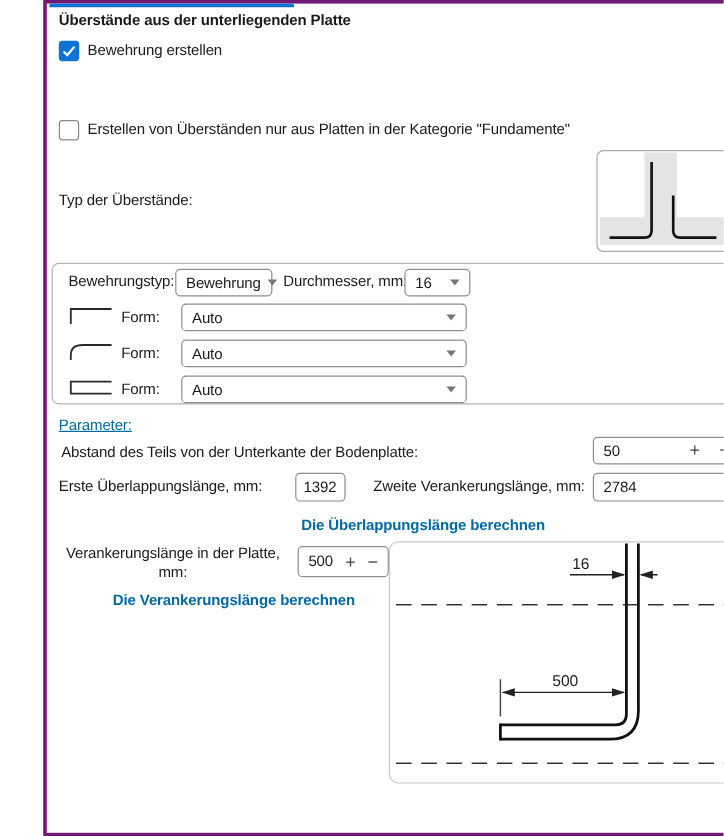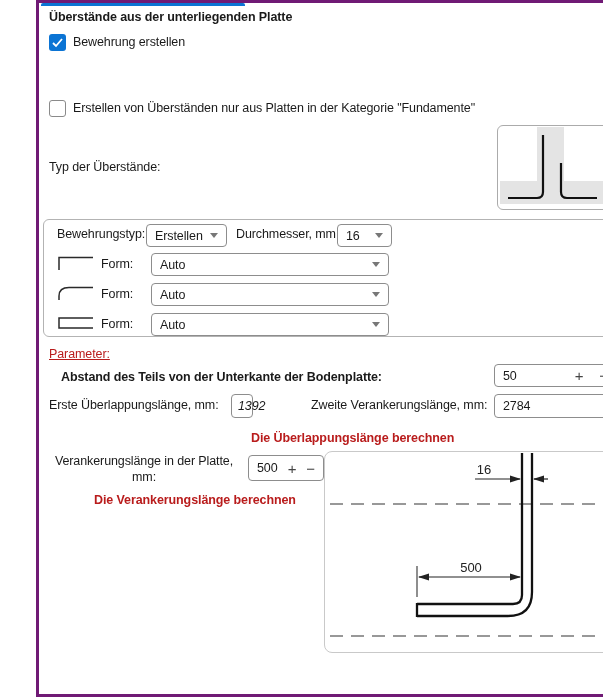--- a/index.html
+++ b/index.html
@@ -27,21 +27,21 @@
     display:flex;align-items:center;padding:0 8px;font-size:12.5px;color:#1a1a1a;
   }
   .field .val{flex:1;text-align:left;}
   .dd-arrow{width:0;height:0;border-left:4.5px solid transparent;border-right:4.5px solid transparent;
     border-top:5px solid #777;margin-left:6px;flex:none;}
   .spin-btn{flex:none;color:#444;font-size:15px;line-height:1;padding:0 0 0 16px;cursor:default;}
   
   #groupbox{left:4px;top:216px;width:588px;height:118px;border:1px solid #b3b3b3;border-radius:6px;box-sizing:border-box;}
   .form-icon{width:38px;height:16px;}
   
-  .link{color:#b91c1c;}
+  .link{color:#0369a1;}
   .link.ul{text-decoration:underline;}
   
   #typecombo{left:458px;top:122px;width:136px;height:85px;border:1px solid #ababab;border-radius:6px;
     box-sizing:border-box;background:#fff;display:flex;align-items:center;}
   
   #diagram{left:285px;top:448px;width:305px;height:202px;border:1px solid #c9c9c9;border-radius:8px;box-sizing:border-box;}
   svg{display:block;}
 </style>
 </head>
 <body>
@@ -76,21 +76,21 @@
         <path d="M63,37 V66 Q63,72 69,72 H99" fill="none" stroke="#111" stroke-width="2.2"></path>
       </svg>
     </span>
     <span class="dd-arrow" style="margin-left:4px;"></span>
   </div>
 
   <div id="groupbox" class="abs"></div>
 
   <div class="abs lbl" style="left:18px;top:224px;">Bewehrungstyp:</div>
   <div class="abs field" style="left:107px;top:221px;width:81px;height:23px;">
-    <span class="val">Erstellen</span>
+    <span class="val">Bewehrung</span>
     <span class="dd-arrow"></span>
   </div>
   <div class="abs lbl" style="left:197px;top:224px;">Durchmesser, mm:</div>
   <div class="abs field" style="left:298px;top:221px;width:55px;height:23px;">
     <span class="val">16</span>
     <span class="dd-arrow"></span>
   </div>
 
   <span class="abs form-icon" style="left:18px;top:252px;">
     <svg width="38" height="16" viewBox="0 0 38 16">
@@ -120,29 +120,29 @@
       </svg>
   </span>
   <div class="abs lbl" style="left:62px;top:314px;">Form:</div>
   <div class="abs field" style="left:112px;top:310px;width:238px;height:23px;">
     <span class="val">Auto</span>
     <span class="dd-arrow"></span>
   </div>
 
   <div class="abs lbl link ul" style="left:10px;top:344px;">Parameter:</div>
 
-  <div class="abs lbl" style="left:22px;top:367px;font-weight:bold;">Abstand des Teils von der Unterkante der Bodenplatte:</div>
+  <div class="abs lbl" style="left:12px;top:367px;">Abstand des Teils von der Unterkante der Bodenplatte:</div>
   <div class="abs field" style="left:455px;top:361px;width:123px;height:23px;">
     <span class="val">50</span>
     <span class="spin-btn">+</span>
     <span class="spin-btn">−</span>
   </div>
 
   <div class="abs lbl" style="left:10px;top:395px;text-align:right;">Erste Überlappungslänge, mm:</div>
-  <div class="abs field" style="left:192px;top:391px;width:22px;height:24px;padding:0 6px;font-style:italic;">
+  <div class="abs field" style="left:207px;top:391px;width:42px;height:24px;padding:0 6px;">
     <span class="val">1392</span>
   </div>
   <div class="abs lbl" style="left:272px;top:395px;">Zweite Verankerungslänge, mm:</div>
   <div class="abs field" style="left:455px;top:391px;width:136px;height:24px;">
     <span class="val">2784</span>
   </div>
 
   <div class="abs lbl link bold" style="left:212px;top:428px;">Die Überlappungslänge berechnen</div>
 
   <div class="abs" style="left:10px;top:450px;width:190px;line-height:16px;text-align:center;">Verankerungslänge in der Platte, mm:</div>

